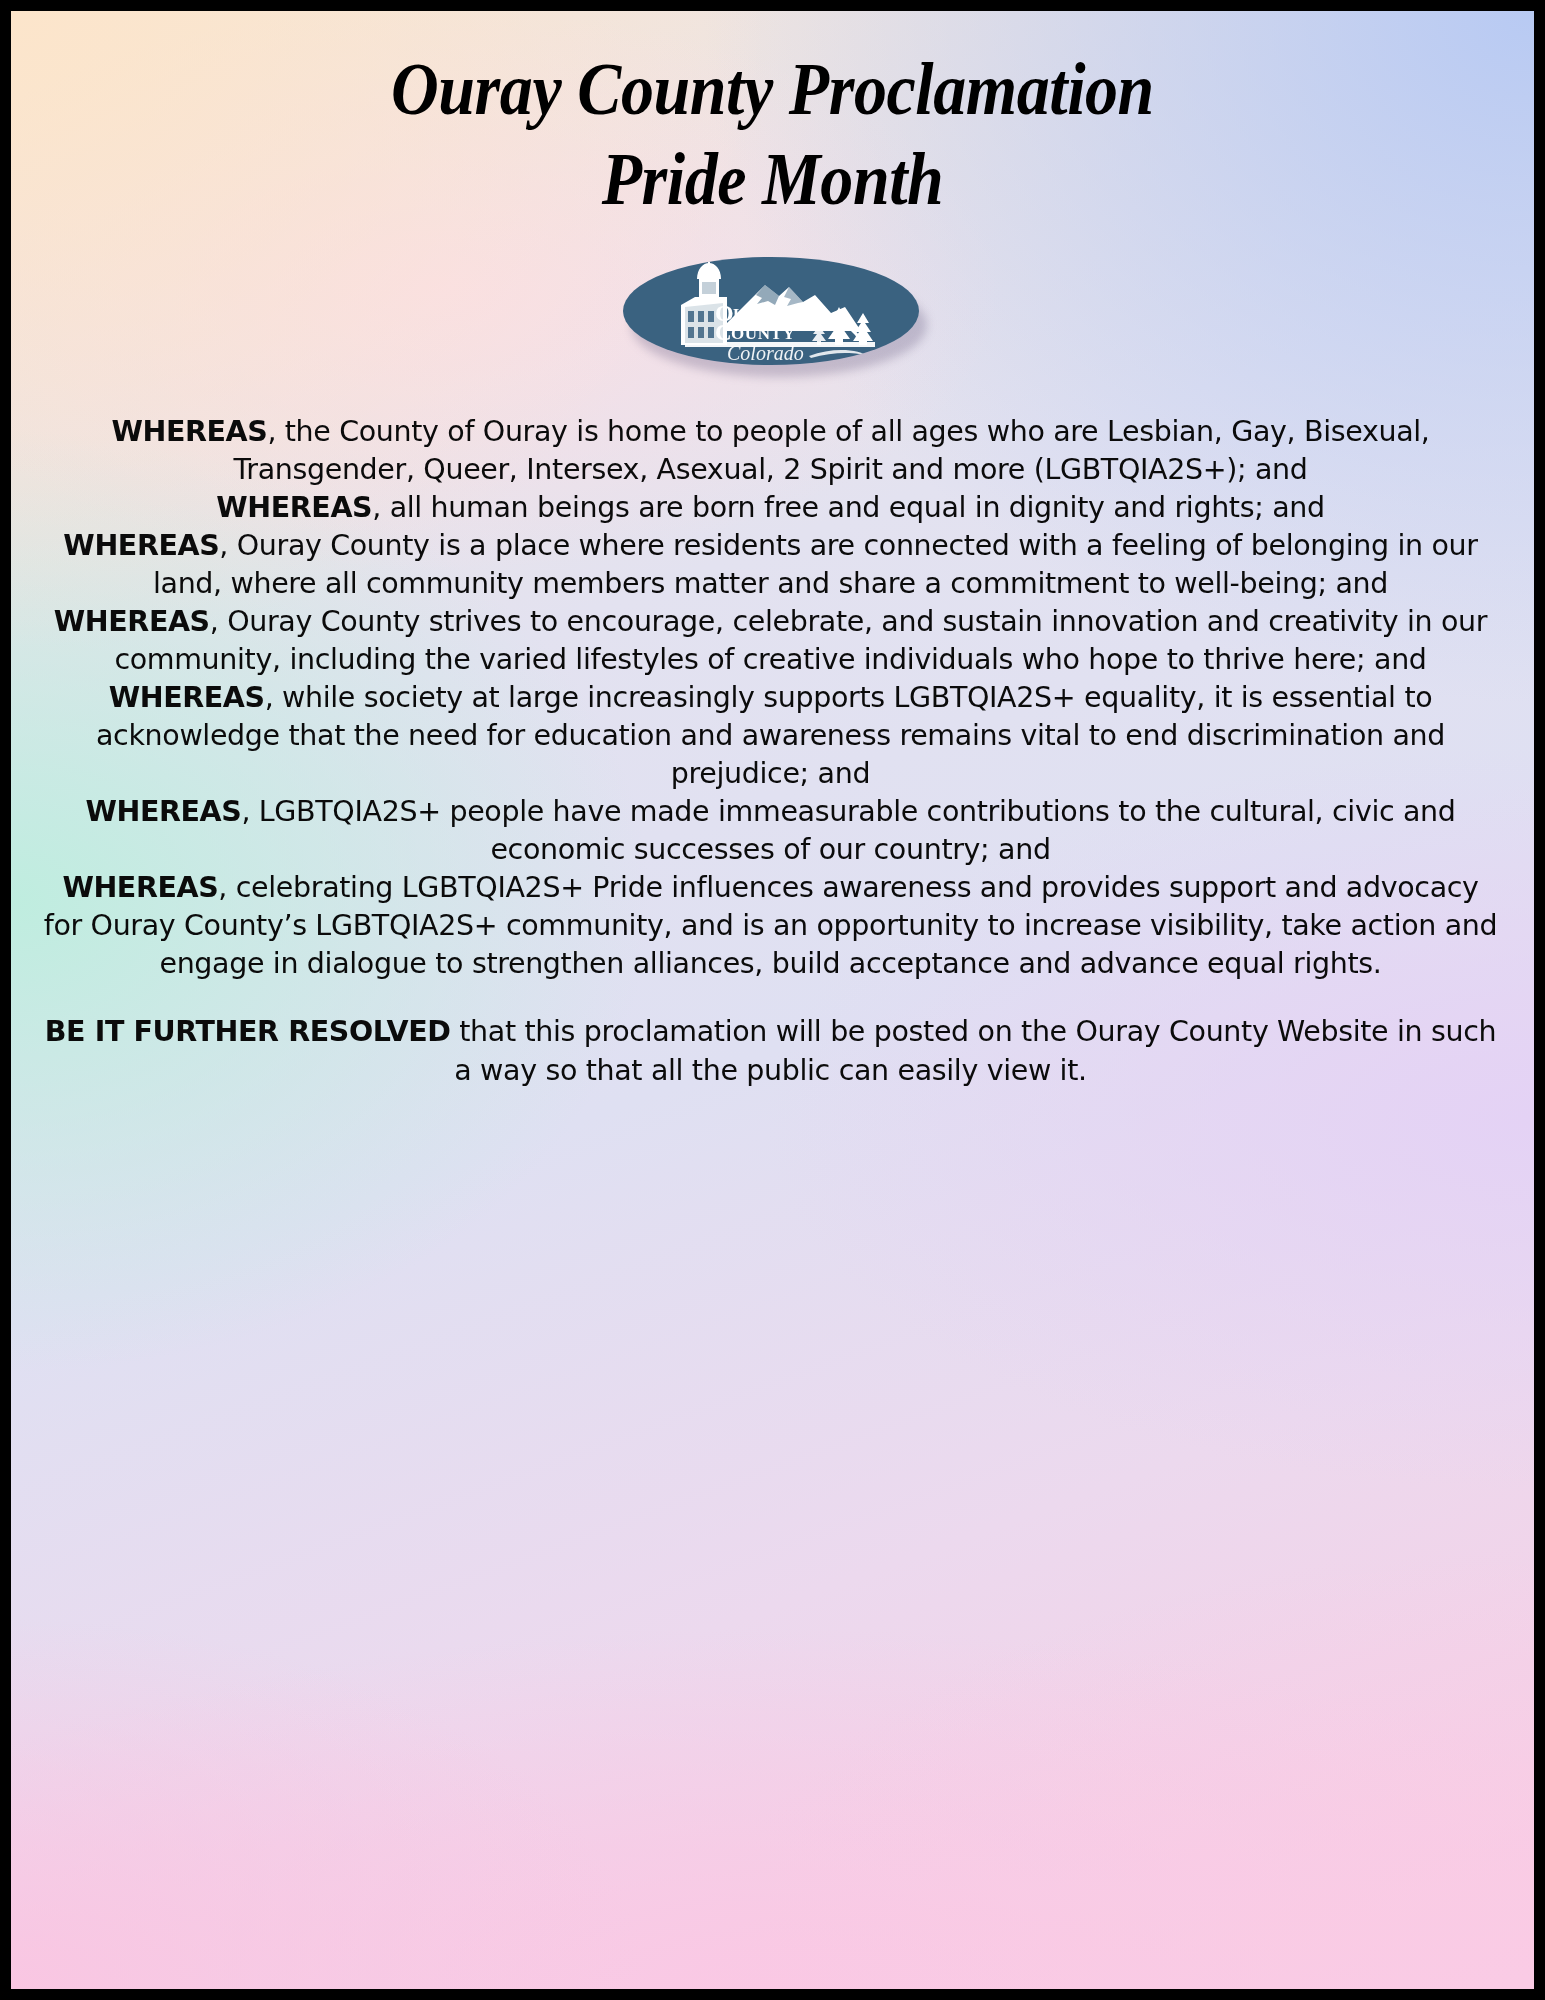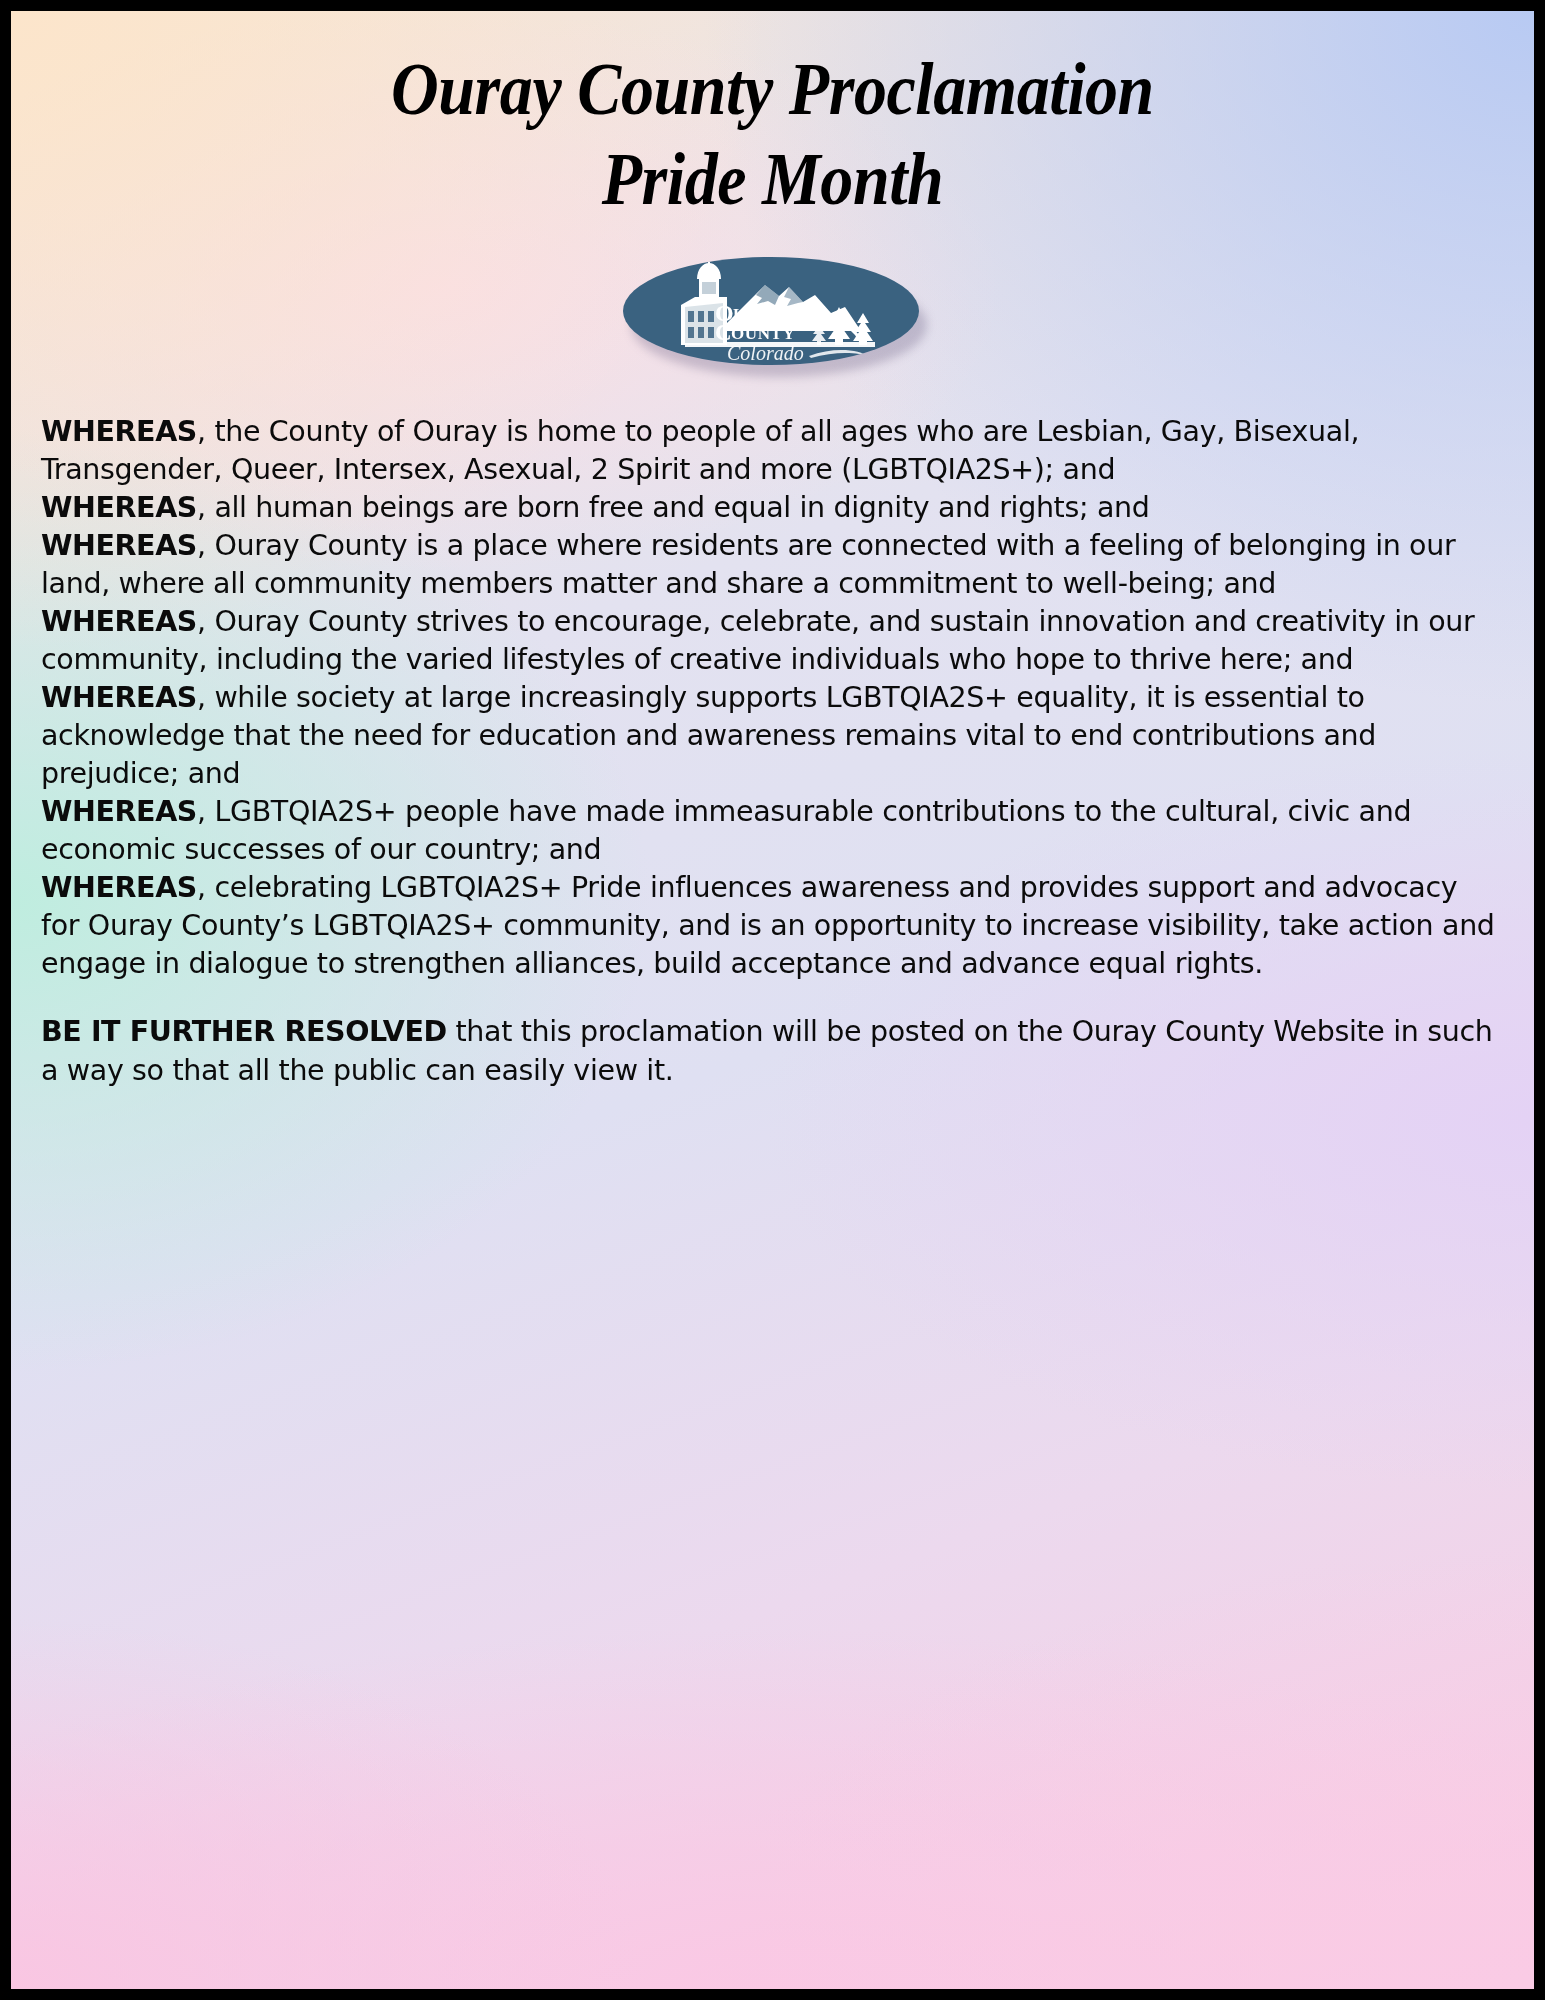--- a/index.html
+++ b/index.html
@@ -80,20 +80,21 @@
 
   
   .body-text {
     margin-top: 34px;
     color: #0b0b0b;
     font-family: "DejaVu Sans", "Liberation Sans", sans-serif;
     font-size: 28.5px;
     line-height: 1.335;
     letter-spacing: -0.35px;
     padding: 0 6px 0 2px;
+    text-align: center;
   }
   .body-text p { margin: 0; }
   .body-text p.spaced { margin-top: 30px; }
   .lead { font-weight: bold; letter-spacing: -0.4px; }
 </style>
 </head>
 <body>
 
 <div class="page">
   <div class="canvas">
@@ -159,21 +160,21 @@
           </div>
         </div>
       </div>
 
       <div class="body-text">
         <div>
             <p><span class="lead">WHEREAS</span><span>, the County of Ouray is home to people of all ages who are Lesbian, Gay, Bisexual, Transgender, Queer, Intersex, Asexual, 2 Spirit and more (LGBTQIA2S+); and</span></p>
             <p><span class="lead">WHEREAS</span><span>, all human beings are born free and equal in dignity and rights; and</span></p>
             <p><span class="lead">WHEREAS</span><span>, Ouray County is a place where residents are connected with a feeling of belonging in our land, where all community members matter and share a commitment to well-being; and</span></p>
             <p><span class="lead">WHEREAS</span><span>, Ouray County strives to encourage, celebrate, and sustain innovation and creativity in our community, including the varied lifestyles of creative individuals who hope to thrive here; and</span></p>
-            <p><span class="lead">WHEREAS</span><span>, while society at large increasingly supports LGBTQIA2S+ equality, it is essential to acknowledge that the need for education and awareness remains vital to end contributions and prejudice; and</span></p>
+            <p><span class="lead">WHEREAS</span><span>, while society at large increasingly supports LGBTQIA2S+ equality, it is essential to acknowledge that the need for education and awareness remains vital to end discrimination and prejudice; and</span></p>
             <p><span class="lead">WHEREAS</span><span>, LGBTQIA2S+ people have made immeasurable contributions to the cultural, civic and economic successes of our country; and</span></p>
             <p><span class="lead">WHEREAS</span><span>, celebrating LGBTQIA2S+ Pride influences awareness and provides support and advocacy for Ouray County’s LGBTQIA2S+ community, and is an opportunity to increase visibility, take action and engage in dialogue to strengthen alliances, build acceptance and advance equal rights.</span></p>
           </div>
         <div>
             <p class="spaced"><span class="lead">BE IT FURTHER RESOLVED</span><span> that this proclamation will be posted on the Ouray County Website in such a way so that all the public can easily view it.</span></p>
           </div>
       </div>
 
     </div>
   </div>

